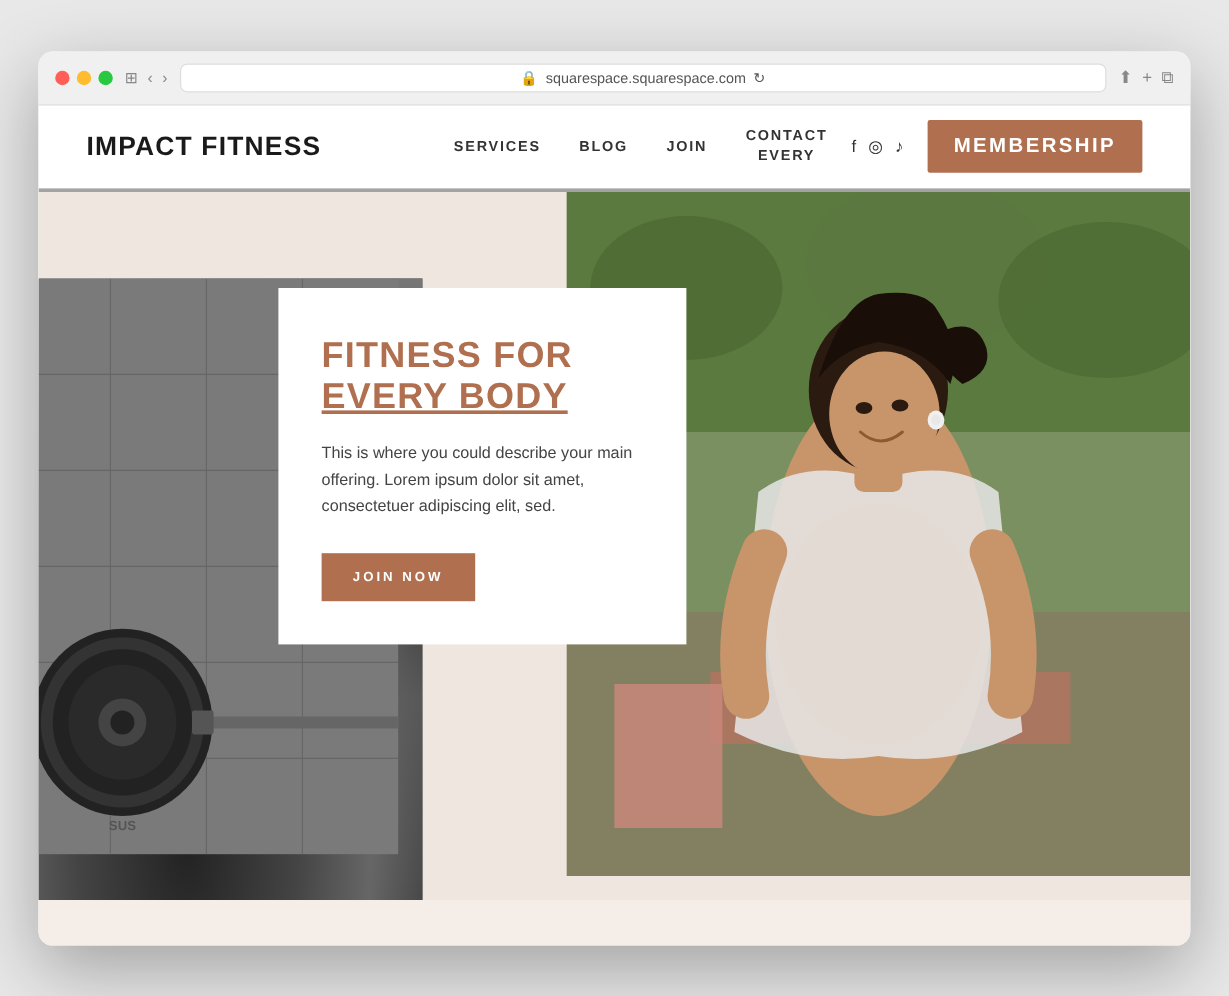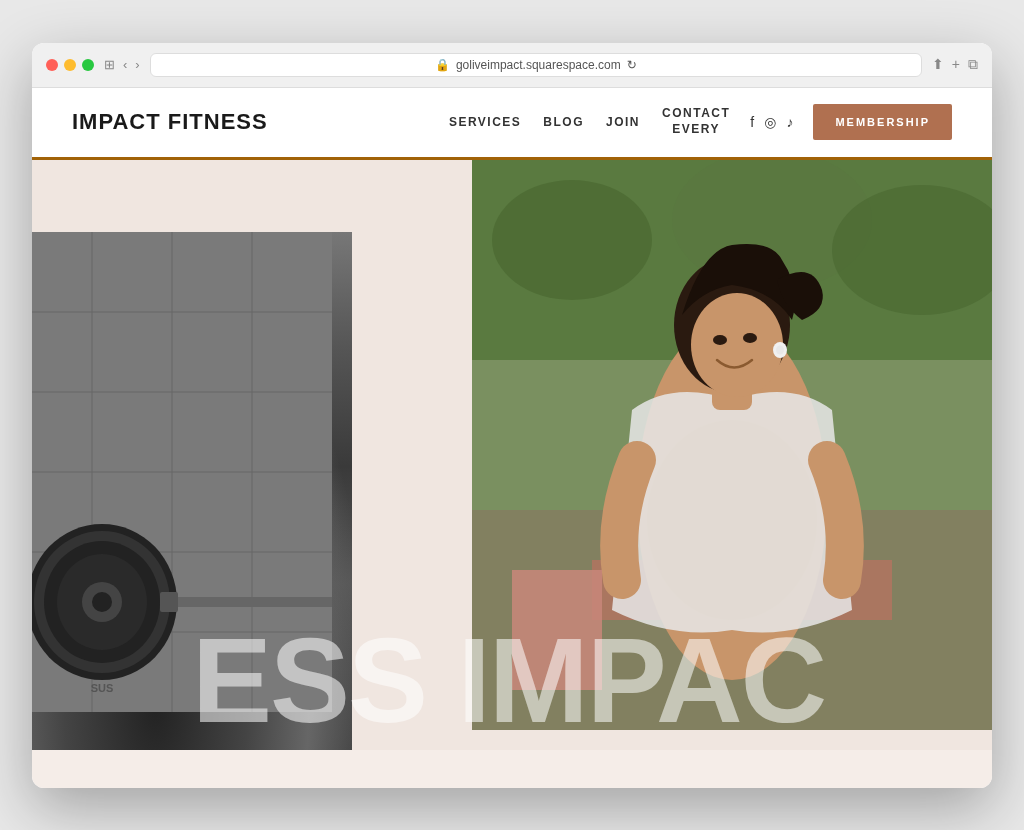--- a/index.html
+++ b/index.html
@@ -82,35 +82,35 @@
       overflow: hidden;
     }
 
     
     .nav {
       background: #fff;
       display: flex;
       align-items: center;
       padding: 0 40px;
       height: 72px;
-      border-bottom: 3px solid #a16207;
+      border-bottom: 3px solid #a3a3a3;
     }
 
     .nav-logo {
       font-size: 22px;
       font-weight: 900;
       color: #1a1a1a;
       letter-spacing: 1px;
       flex: 1;
     }
 
     .nav-links {
       display: flex;
       align-items: center;
-      gap: 22px;
+      gap: 32px;
       font-size: 12px;
       font-weight: 600;
       letter-spacing: 1.5px;
       color: #333;
     }
 
     .nav-links a {
       text-decoration: none;
       color: #333;
     }
@@ -128,21 +128,21 @@
       gap: 10px;
       margin: 0 20px;
       font-size: 14px;
       color: #333;
     }
 
     .nav-btn {
       background: #b07050;
       color: #fff;
       padding: 12px 22px;
-      font-size: 11px;
+      font-size: 17px;
       font-weight: 700;
       letter-spacing: 2px;
       border: none;
       cursor: pointer;
       border-radius: 2px;
     }
 
     
     .hero {
       position: relative;
@@ -264,21 +264,21 @@
       <div class="traffic-light tl-yellow"></div>
       <div class="traffic-light tl-green"></div>
     </div>
     <div class="browser-controls">
       <span>⊞</span>
       <span>‹</span>
       <span>›</span>
     </div>
     <div class="address-bar">
       <span>🔒</span>
-      <span>goliveimpact.squarespace.com</span>
+      <span>squarespace.squarespace.com</span>
       <span>↻</span>
     </div>
     <div class="browser-actions">
       <span>⬆</span>
       <span>+</span>
       <span>⧉</span>
     </div>
   </div>
 
   <div class="website">
@@ -377,20 +377,27 @@
           <ellipse cx="308" cy="190" rx="7" ry="8" fill="#f0f0f0"></ellipse>
           <ellipse cx="308" cy="190" rx="4" ry="4.5" fill="#e8e8e8"></ellipse>
 
           <path d="M165 300 Q140 360 150 420" stroke="#c8956a" stroke-width="38" fill="none" stroke-linecap="round"></path>
           <path d="M355 300 Q380 360 370 420" stroke="#c8956a" stroke-width="38" fill="none" stroke-linecap="round"></path>
         </svg>
       </div>
 
       <div class="hero-pink-rect"></div>
 
-
-      <div class="hero-bg-text">ESS IMPAC</div>
+      <div class="hero-card">
+        <div class="hero-card-title">
+          <span>FITNESS FOR</span><br>
+          <span class="underline-word">EVERY BODY</span>
+        </div>
+        <p class="hero-card-desc">This is where you could describe your main offering. Lorem ipsum dolor sit amet, consectetuer adipiscing elit, sed.</p>
+        <button class="hero-join-btn">JOIN NOW</button>
+      </div>
+
 
     </section>
 
   </div>
 
 </div>
 
 </body></html>

